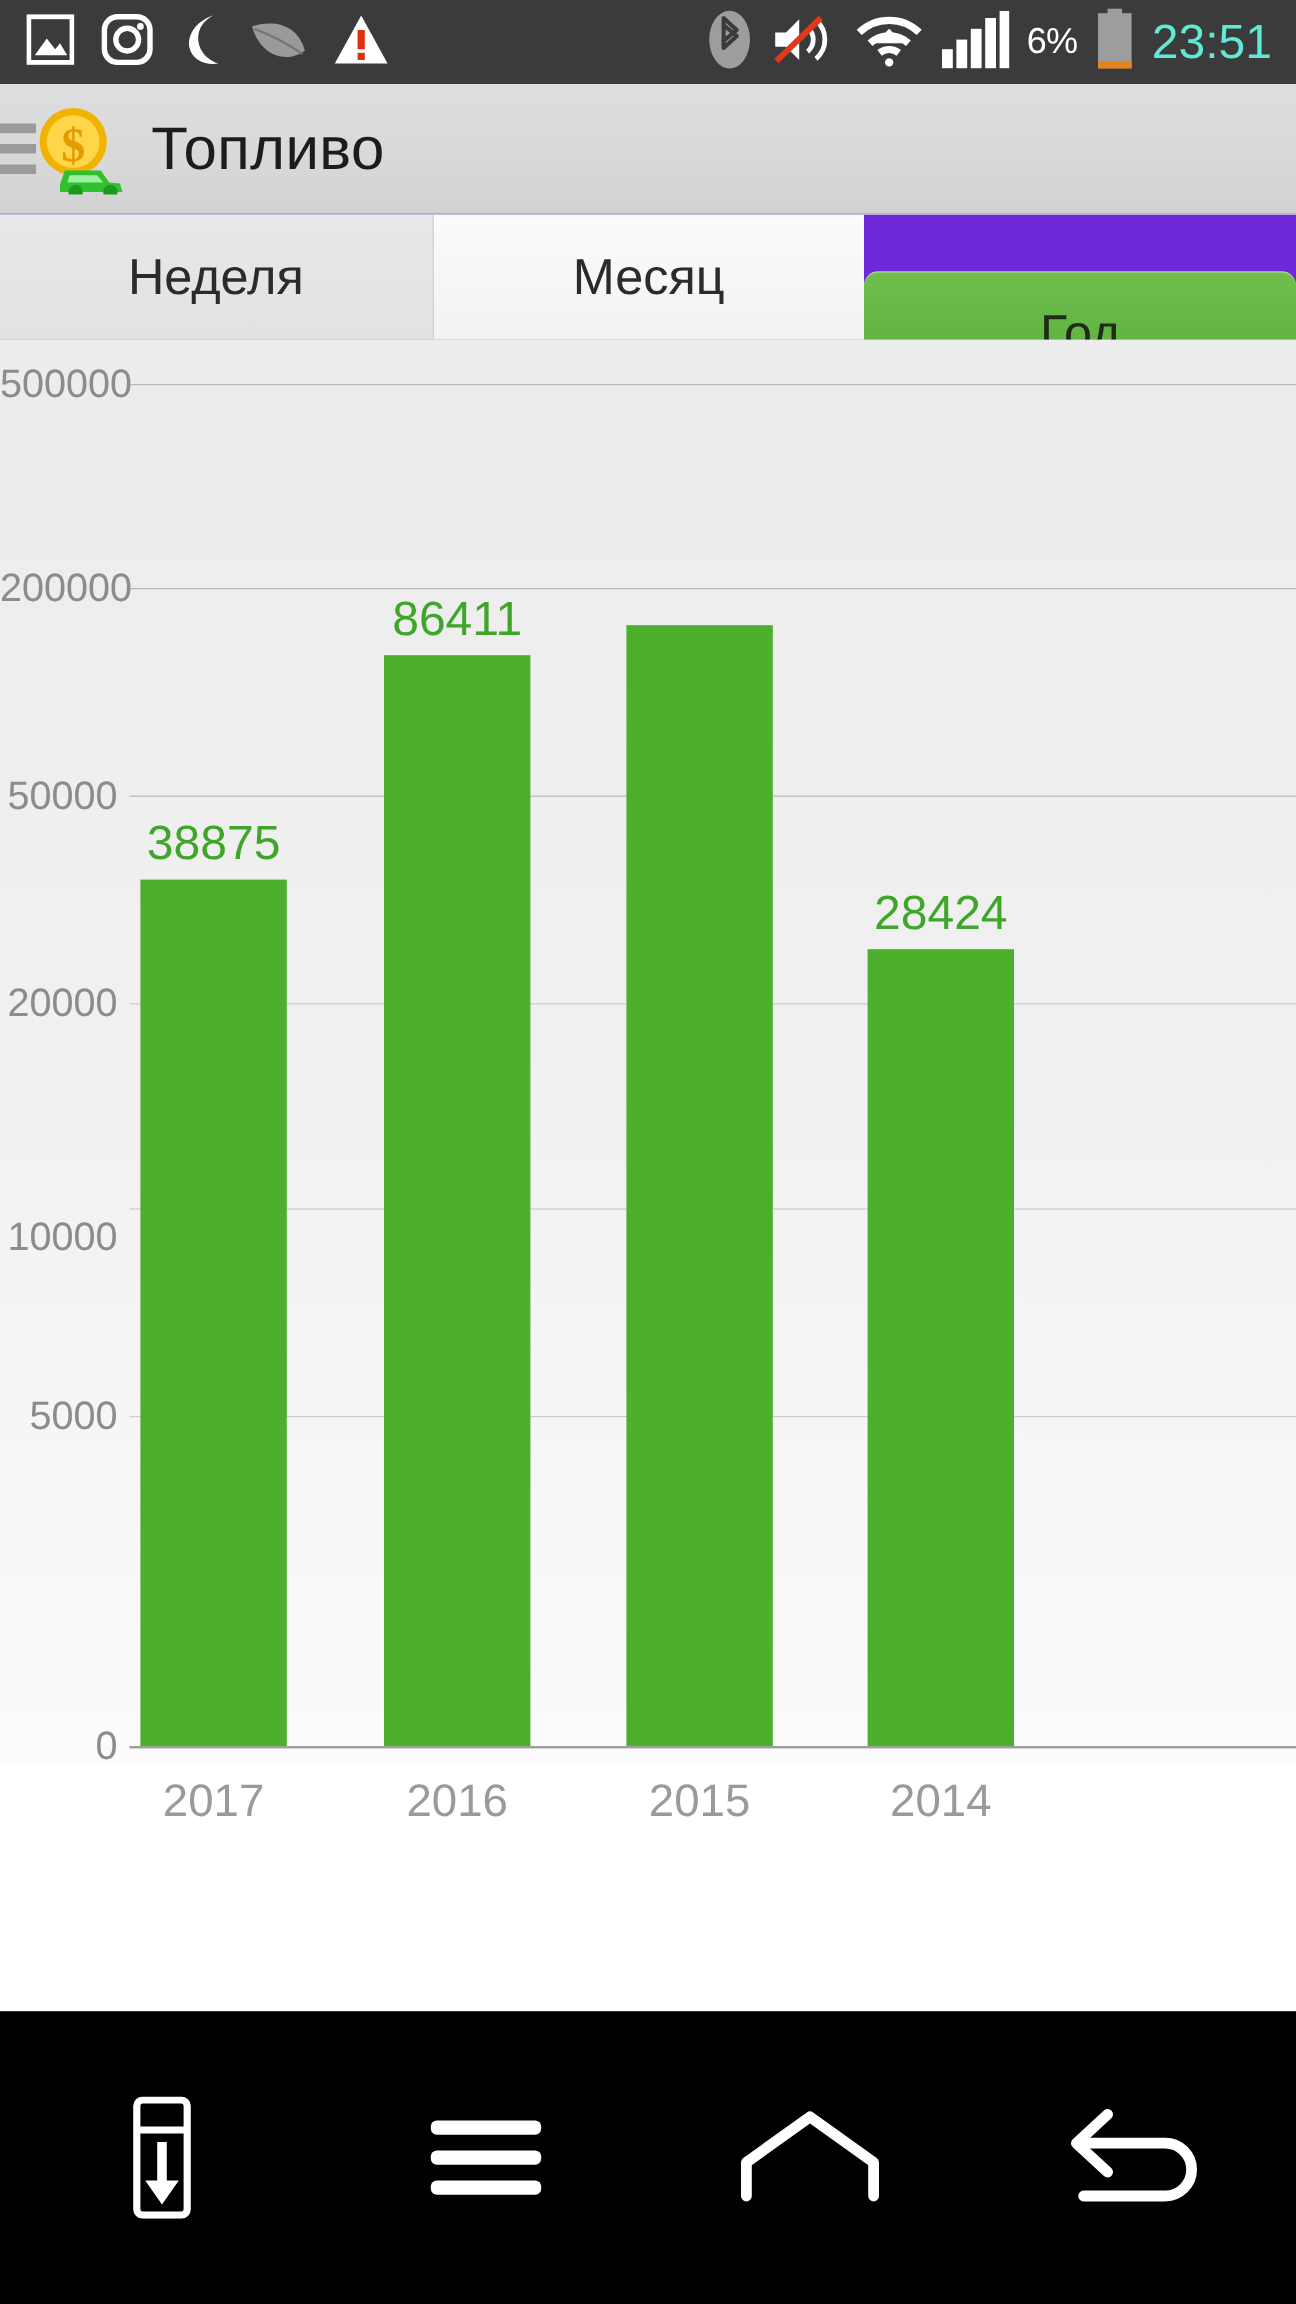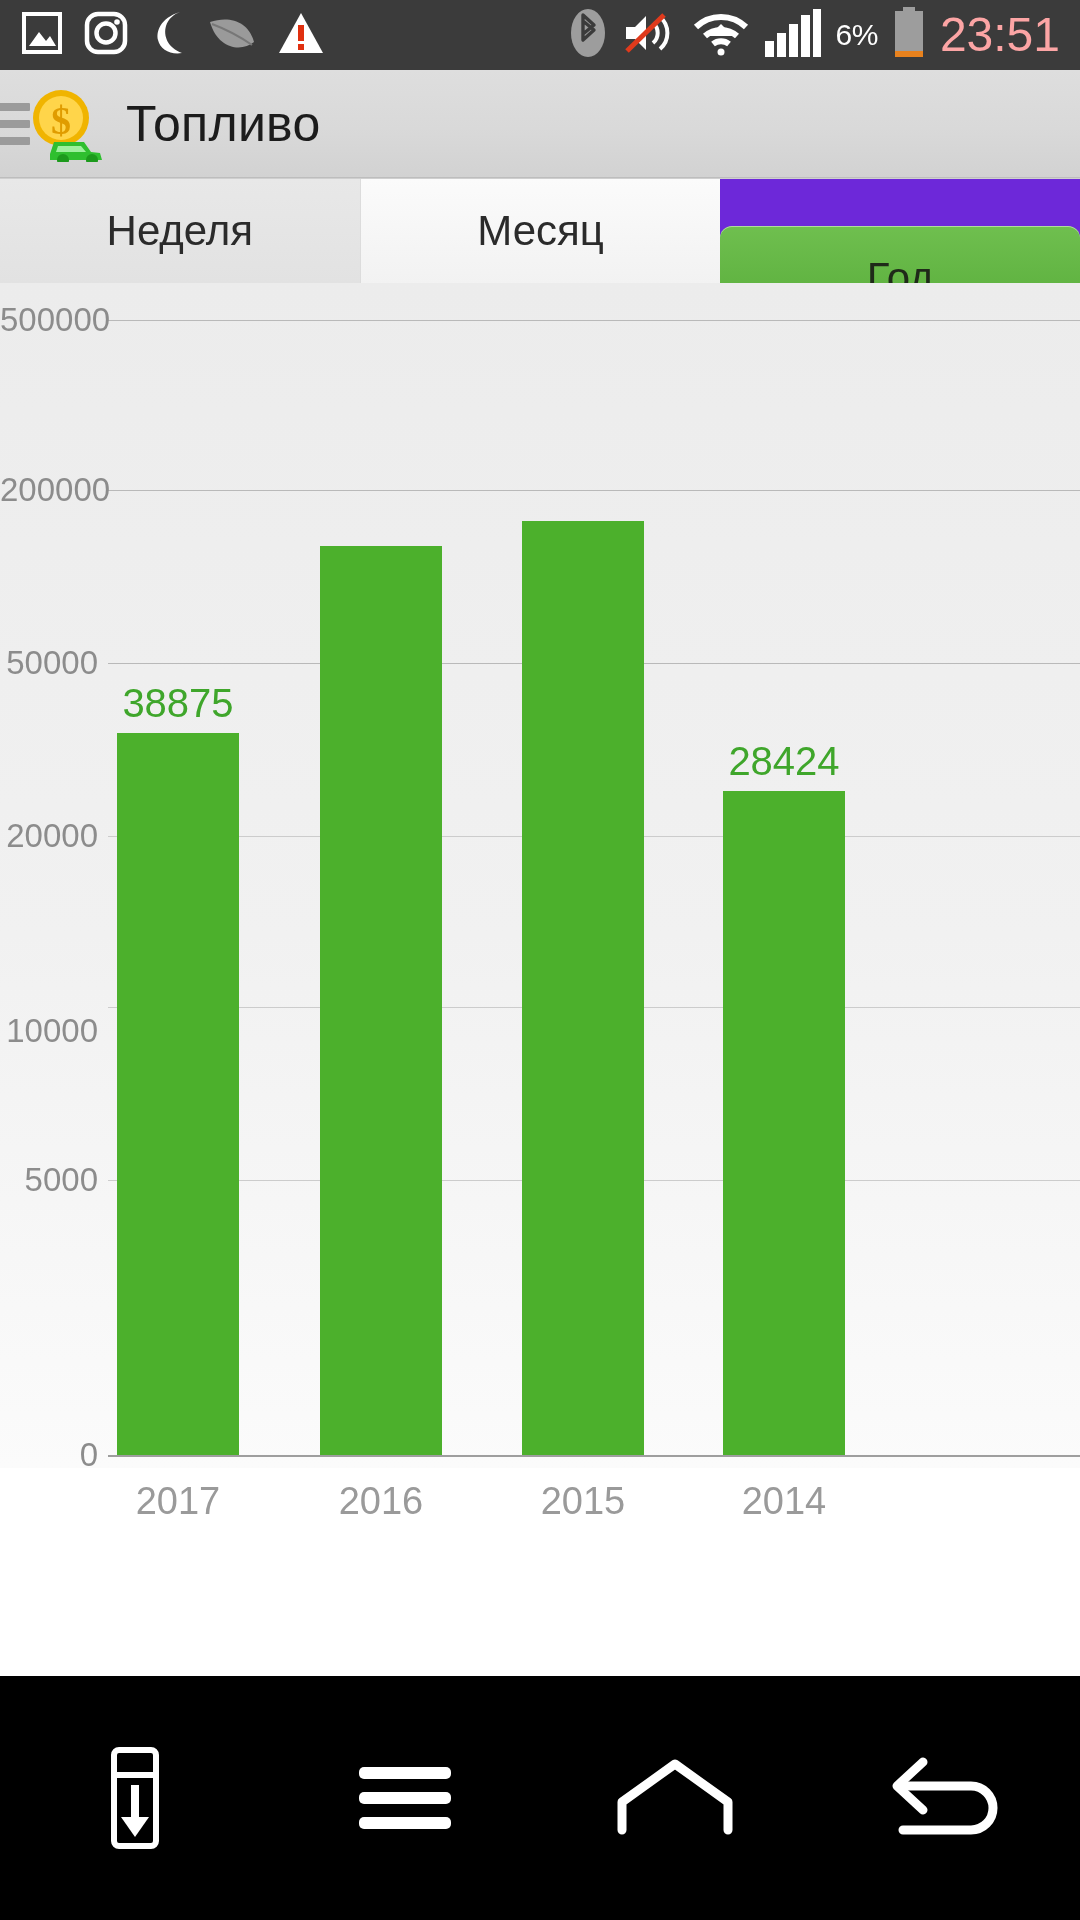--- a/index.html
+++ b/index.html
@@ -13,21 +13,21 @@
   
   .statusbar{
     position:absolute; left:0; top:0; width:1080px; height:70px;
     background:#3b3b3b;
     display:flex; align-items:center;
   }
   .sb-left{ display:flex; align-items:center; gap:22px; padding-left:22px; }
   .sb-right{ margin-left:auto; display:flex; align-items:center; gap:14px; padding-right:20px; }
   .sb-ico{ display:block; }
   .sb-pct{ color:#fff; font-size:30px; font-weight:400; letter-spacing:-0.5px; }
-  .sb-clock{ color:#fca5a5; font-size:48px; font-weight:400; letter-spacing:0px; line-height:40px; }
+  .sb-clock{ color:#5eead4; font-size:40px; font-weight:400; letter-spacing:0px; line-height:40px; }
 
   
   .appbar{
     position:absolute; left:0; top:70px; width:1080px; height:108px;
     background:linear-gradient(180deg,#dedede 0%,#d9d9d9 55%,#d2d2d2 100%);
     display:flex; align-items:center;
     border-bottom:1px solid #bdbdbd;
   }
   .hamburger{
     position:absolute; left:-6px; top:50%; transform:translateY(-50%);
@@ -237,20 +237,21 @@
       <div class="gridline faint" style="top: 724px;"></div>
       <div class="ytick" style="top: 748px;">10000</div>
       <div class="gridline faint" style="top: 897px;"></div>
       <div class="ytick" style="top: 897px;">5000</div>
       <div class="gridline" style="top: 1172px;"></div>
       <div class="ytick" style="top: 1172px;">0</div>
       <div class="axis-baseline" style="top: 1172px;"></div>
       <div class="bar" style="left: 117px; width: 122px; top: 450px; height: 722px; bottom: auto; background: rgb(76, 176, 44);"></div>
       <div class="bar-val" style="left: 77px; width: 202px; top: 398px; color: rgb(63, 166, 43);">38875</div>
       <div class="bar" style="left: 320px; width: 122px; top: 263px; height: 909px; bottom: auto; background: rgb(76, 176, 44);"></div>
+      <div class="bar-val" style="left: 280px; width: 202px; top: 211px; color: rgb(63, 166, 43);">86411</div>
       <div class="bar" style="left: 522px; width: 122px; top: 238px; height: 934px; bottom: auto; background: rgb(76, 176, 44);"></div>
       <div class="bar" style="left: 723px; width: 122px; top: 508px; height: 664px; bottom: auto; background: rgb(76, 176, 44);"></div>
       <div class="bar-val" style="left: 683px; width: 202px; top: 456px; color: rgb(63, 166, 43);">28424</div>
     </div>
 </div>
 
 <div class="white-strip">
   <div id="xlabels" style="position:relative;width:1080px;height:92px;padding-left:16px;">
       <div class="xlabel" style="left: 67px; width: 222px; top: 12px;">2017</div>
       <div class="xlabel" style="left: 270px; width: 222px; top: 12px;">2016</div>

